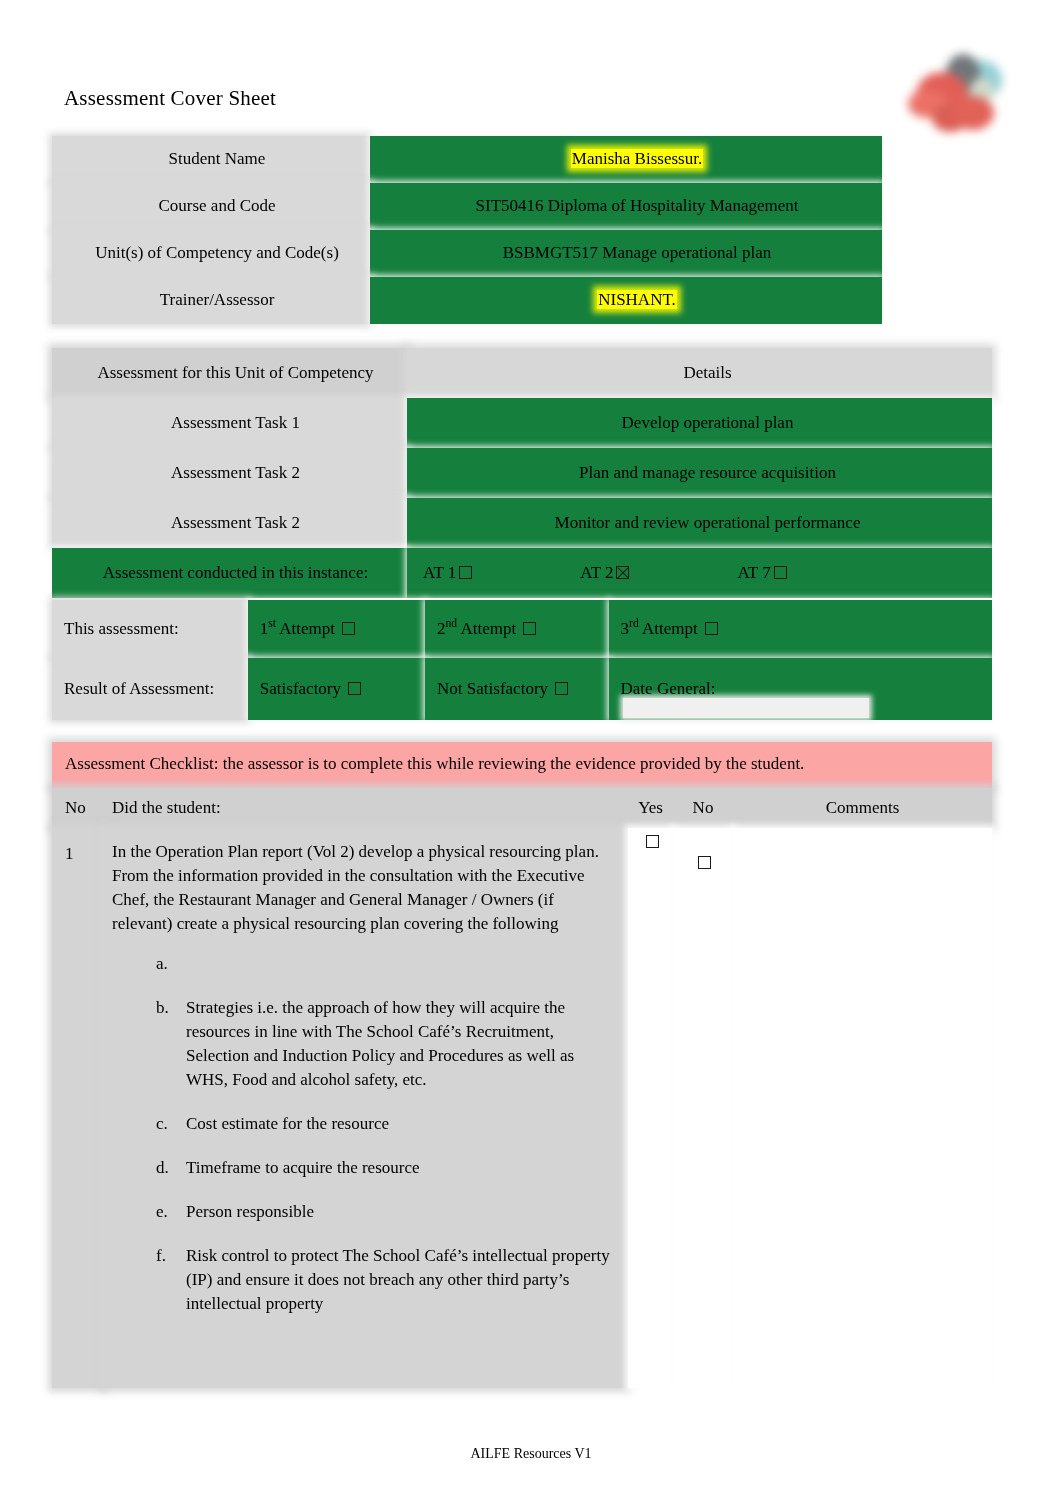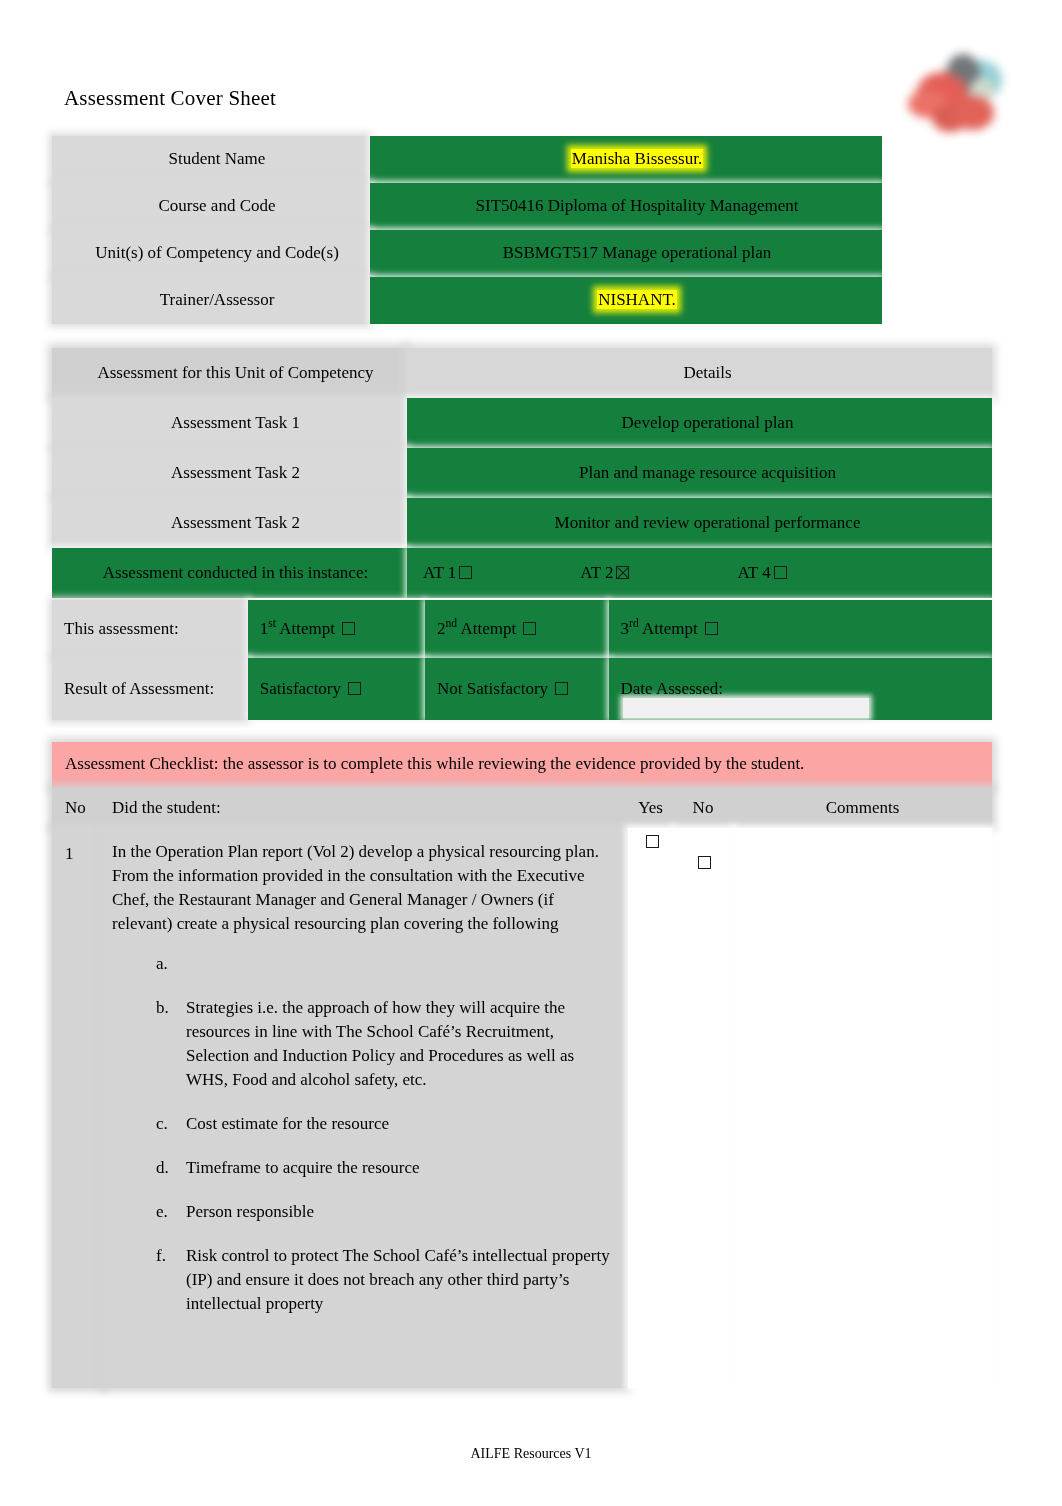--- a/index.html
+++ b/index.html
@@ -373,21 +373,21 @@
         <td class="lab">
           <div class="cell shade-white"><span class="txt">Assessment conducted in this instance:</span></div>
         </td>
         <td class="det">
           <div class="cell shade-white">
             <span class="txt at-wrap">
               <span class="at-item"><span>AT 1</span><span class="cb"></span></span>
               <span class="at-gap1"></span>
               <span class="at-item"><span>AT 2</span><span class="cb checked"></span></span>
               <span class="at-gap2"></span>
-              <span class="at-item"><span>AT 4</span><span class="cb"></span></span>
+              <span class="at-item"><span>AT 7</span><span class="cb"></span></span>
             </span>
           </div>
         </td>
       </tr>
     </tbody>
   </table>
 
   <table class="tbl" id="table-result">
     <tbody>
       <tr class="r1">
@@ -423,21 +423,21 @@
               <span class="txt"><span>Satisfactory </span><span class="cb"></span></span>
             </div>
         </td>
         <td class="c-col2">
           <div class="cell shade-white">
               <span class="txt"><span>Not Satisfactory </span><span class="cb"></span></span>
             </div>
         </td>
         <td class="c-col3 date-cell">
           <div class="cell shade-white">
-            <span class="txt">Date Assessed:</span>
+            <span class="txt">Date General:</span>
             <span class="date-line"></span>
           </div>
         </td>
       </tr>
     </tbody>
   </table>
 
   <div id="table-checklist">
 
     <div class="cl-banner">

